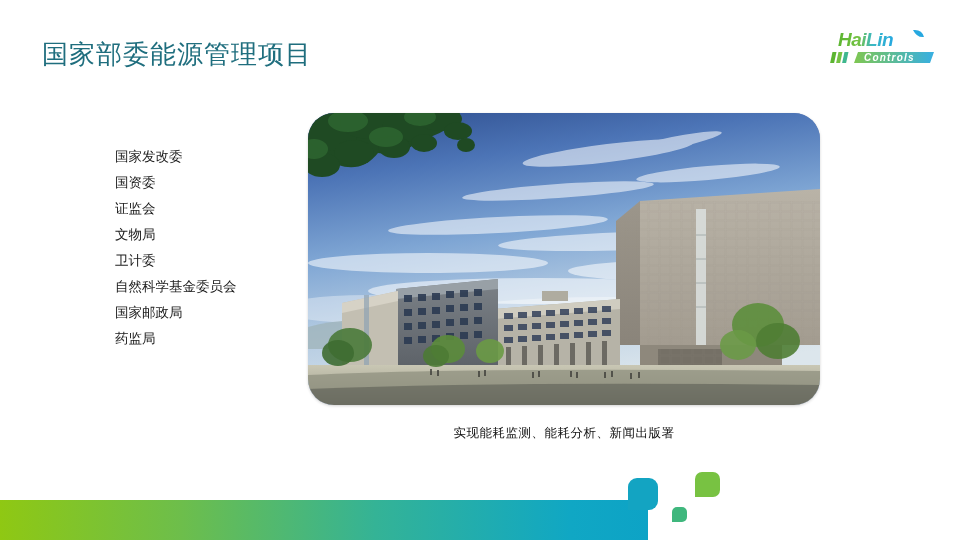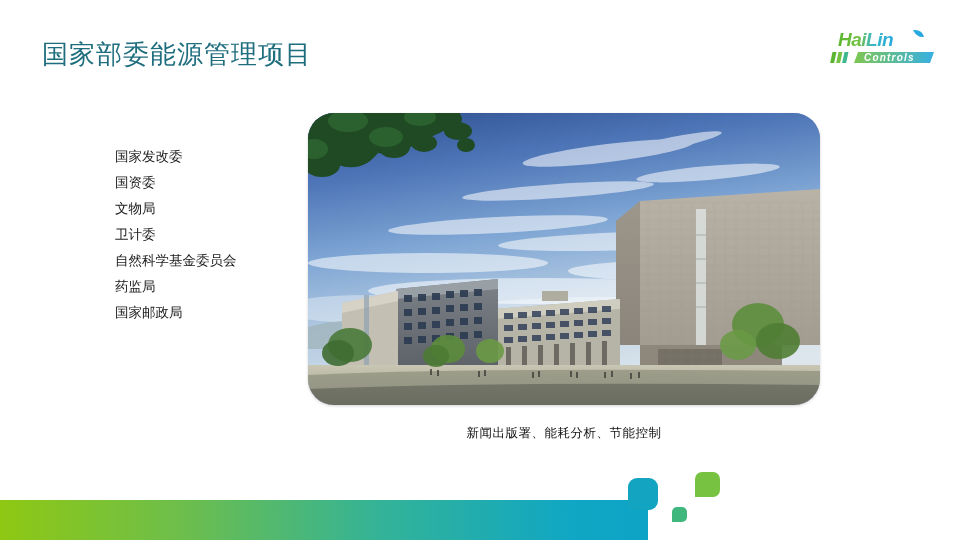--- a/index.html
+++ b/index.html
@@ -152,25 +152,26 @@
       <rect x="20" y="26" width="4" height="11" fill="#3FB78E" transform="skewX(-12)"></rect>
 
       <path d="M28 26 L104 26 L100 37 L24 37 Z" fill="url(#gradBar)" opacity="0.92"></path>
       <text x="34" y="35" font-family="'Liberation Sans', sans-serif" font-size="10" font-weight="bold" font-style="italic" fill="#ffffff" letter-spacing="1.2">Controls</text>
     </svg>
   </div>
 
   <div id="agency-list">
     <div class="agency-item">国家发改委</div>
     <div class="agency-item">国资委</div>
+    <div class="agency-item">证监会</div>
     <div class="agency-item">文物局</div>
     <div class="agency-item">卫计委</div>
     <div class="agency-item">自然科学基金委员会</div>
+    <div class="agency-item">国家邮政局</div>
     <div class="agency-item">药监局</div>
-    <div class="agency-item">国家邮政局</div>
   </div>
 
   <div id="photo-wrap">
     <svg viewBox="0 0 512 292" preserveAspectRatio="none" xmlns="http://www.w3.org/2000/svg">
       <defs>
         <linearGradient id="sky" x1="0" y1="0" x2="0.25" y2="1">
           <stop offset="0%" stop-color="#2E4E8E"></stop>
           <stop offset="22%" stop-color="#4C74B6"></stop>
           <stop offset="48%" stop-color="#7FA6D4"></stop>
           <stop offset="72%" stop-color="#B4CBE2"></stop>
@@ -356,20 +357,20 @@
       </g>
       <g fill="#2E6630" opacity="0.85">
         <ellipse cx="40" cy="8" rx="20" ry="11"></ellipse>
         <ellipse cx="78" cy="24" rx="17" ry="10"></ellipse>
         <ellipse cx="112" cy="4" rx="16" ry="9"></ellipse>
         <ellipse cx="6" cy="36" rx="14" ry="10"></ellipse>
       </g>
     </svg>
   </div>
 
-  <div id="photo-caption">新闻出版署、能耗分析、节能控制</div>
+  <div id="photo-caption">实现能耗监测、能耗分析、新闻出版署</div>
 
   <div id="bottom-bar"></div>
   <div id="deco-cyan"></div>
   <div id="deco-green-large"></div>
   <div id="deco-green-small"></div>
 
 </div>
 
 </body></html>

